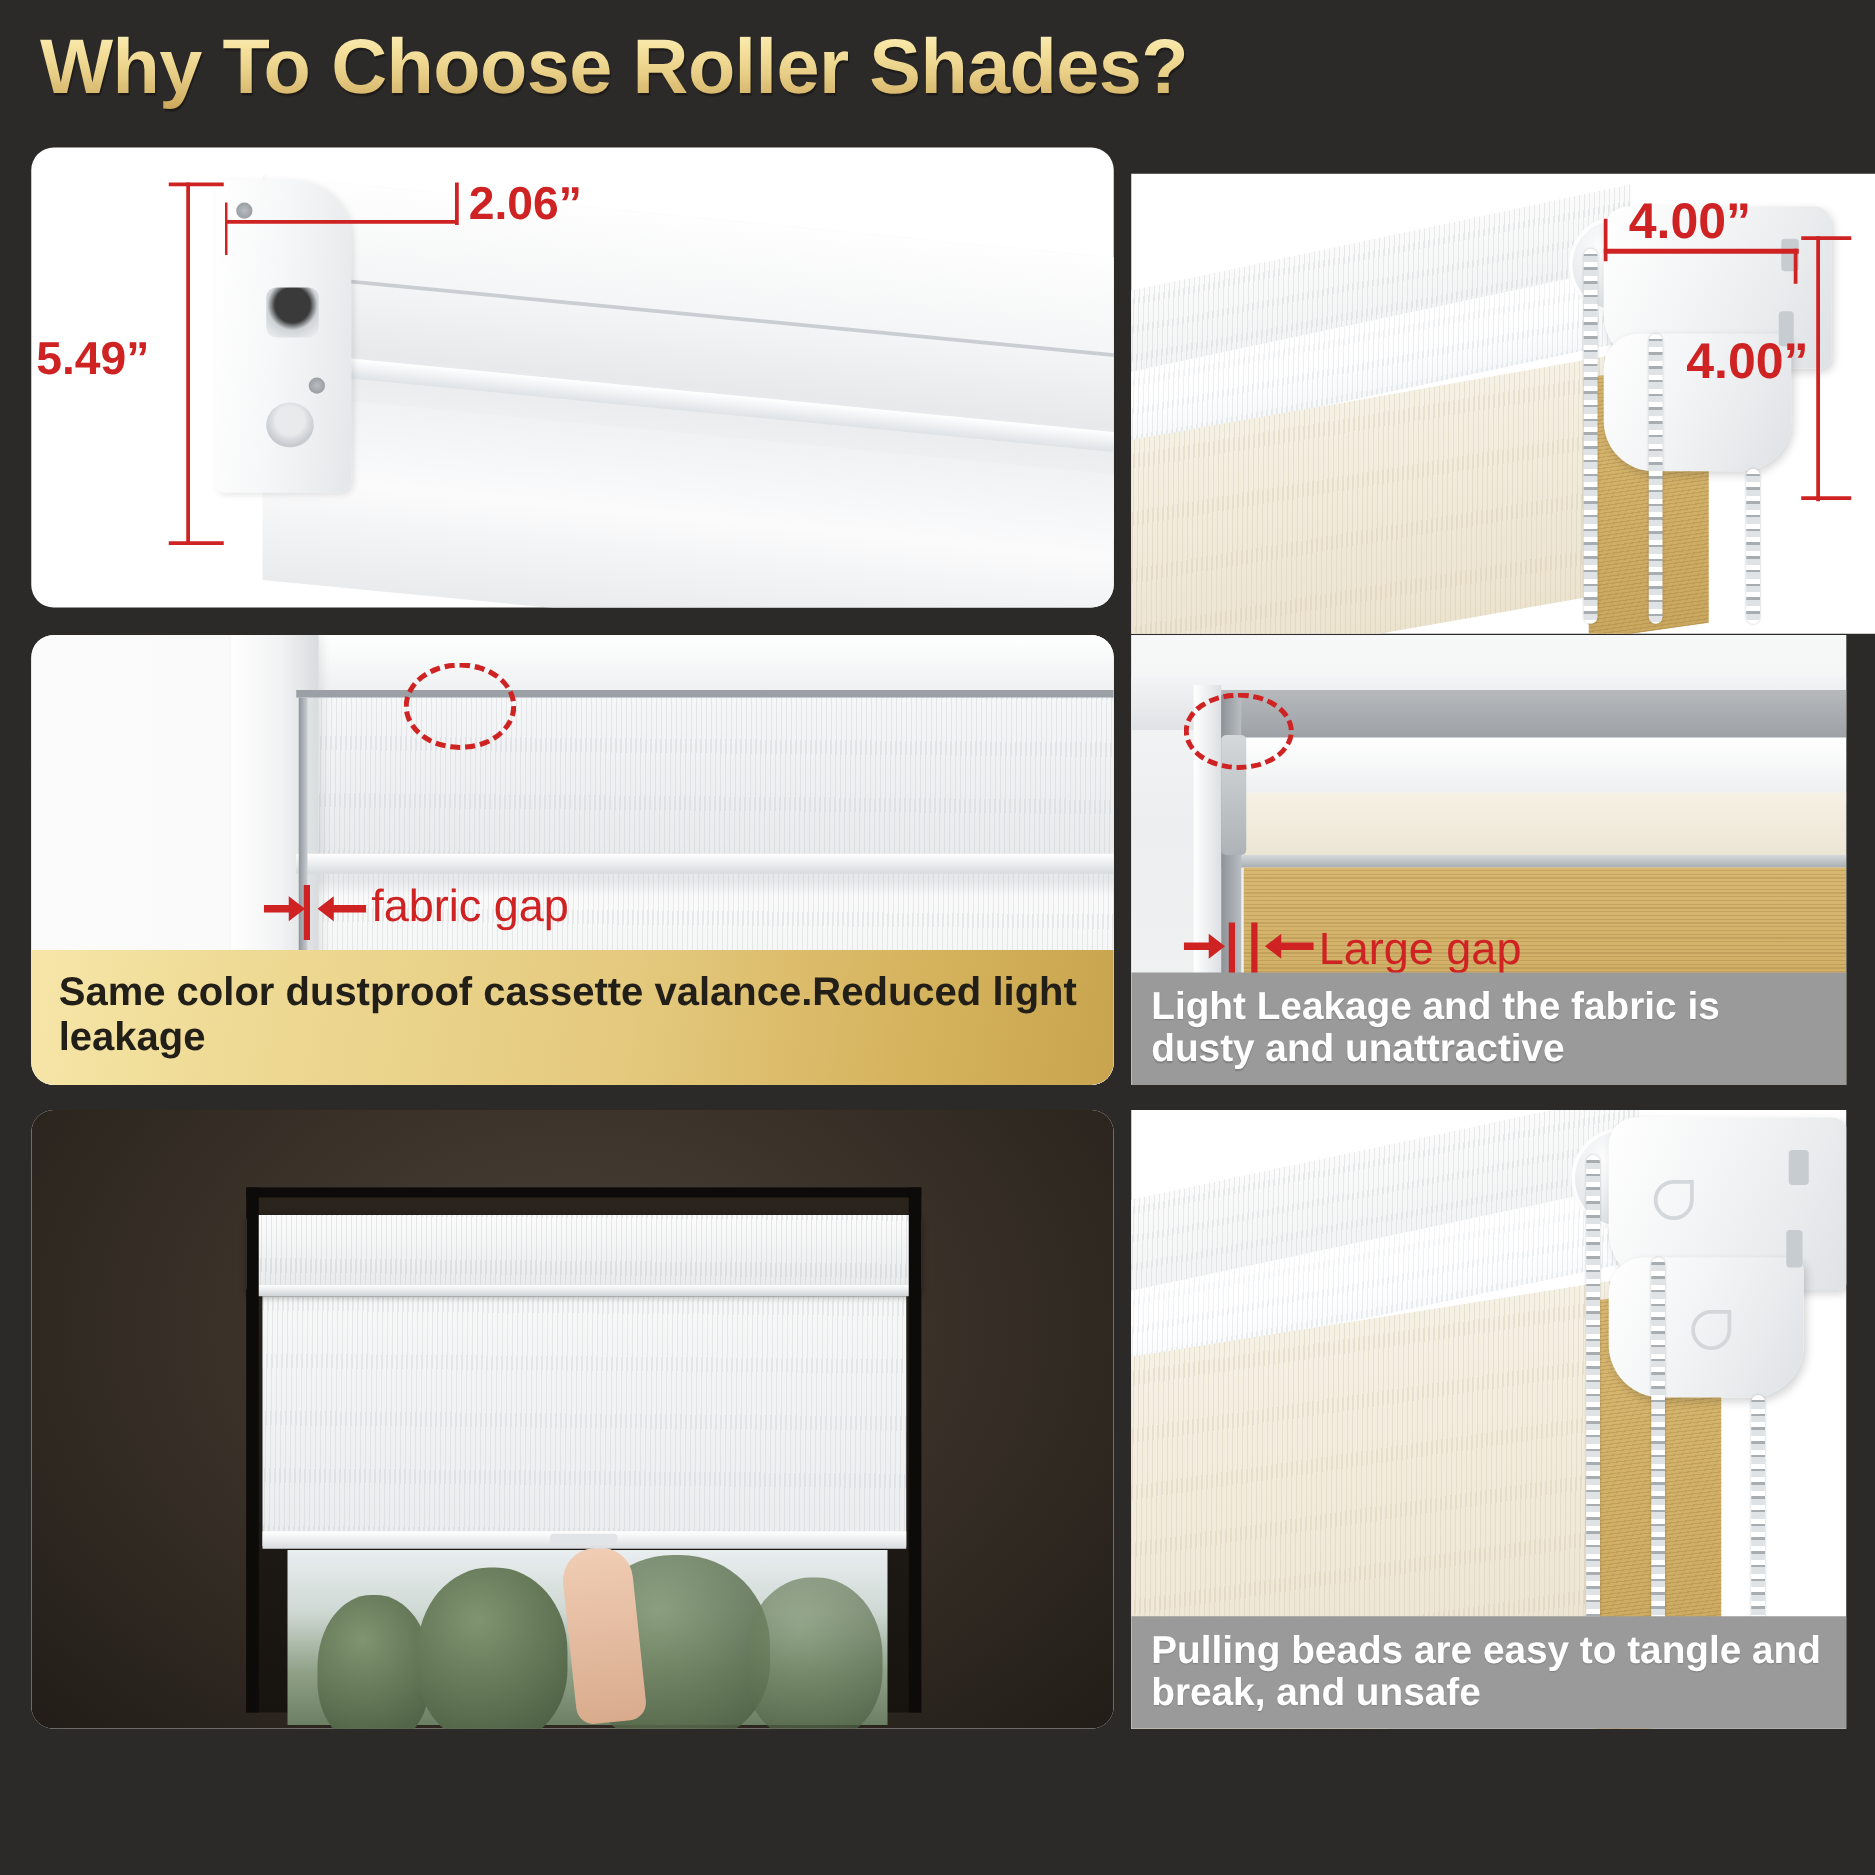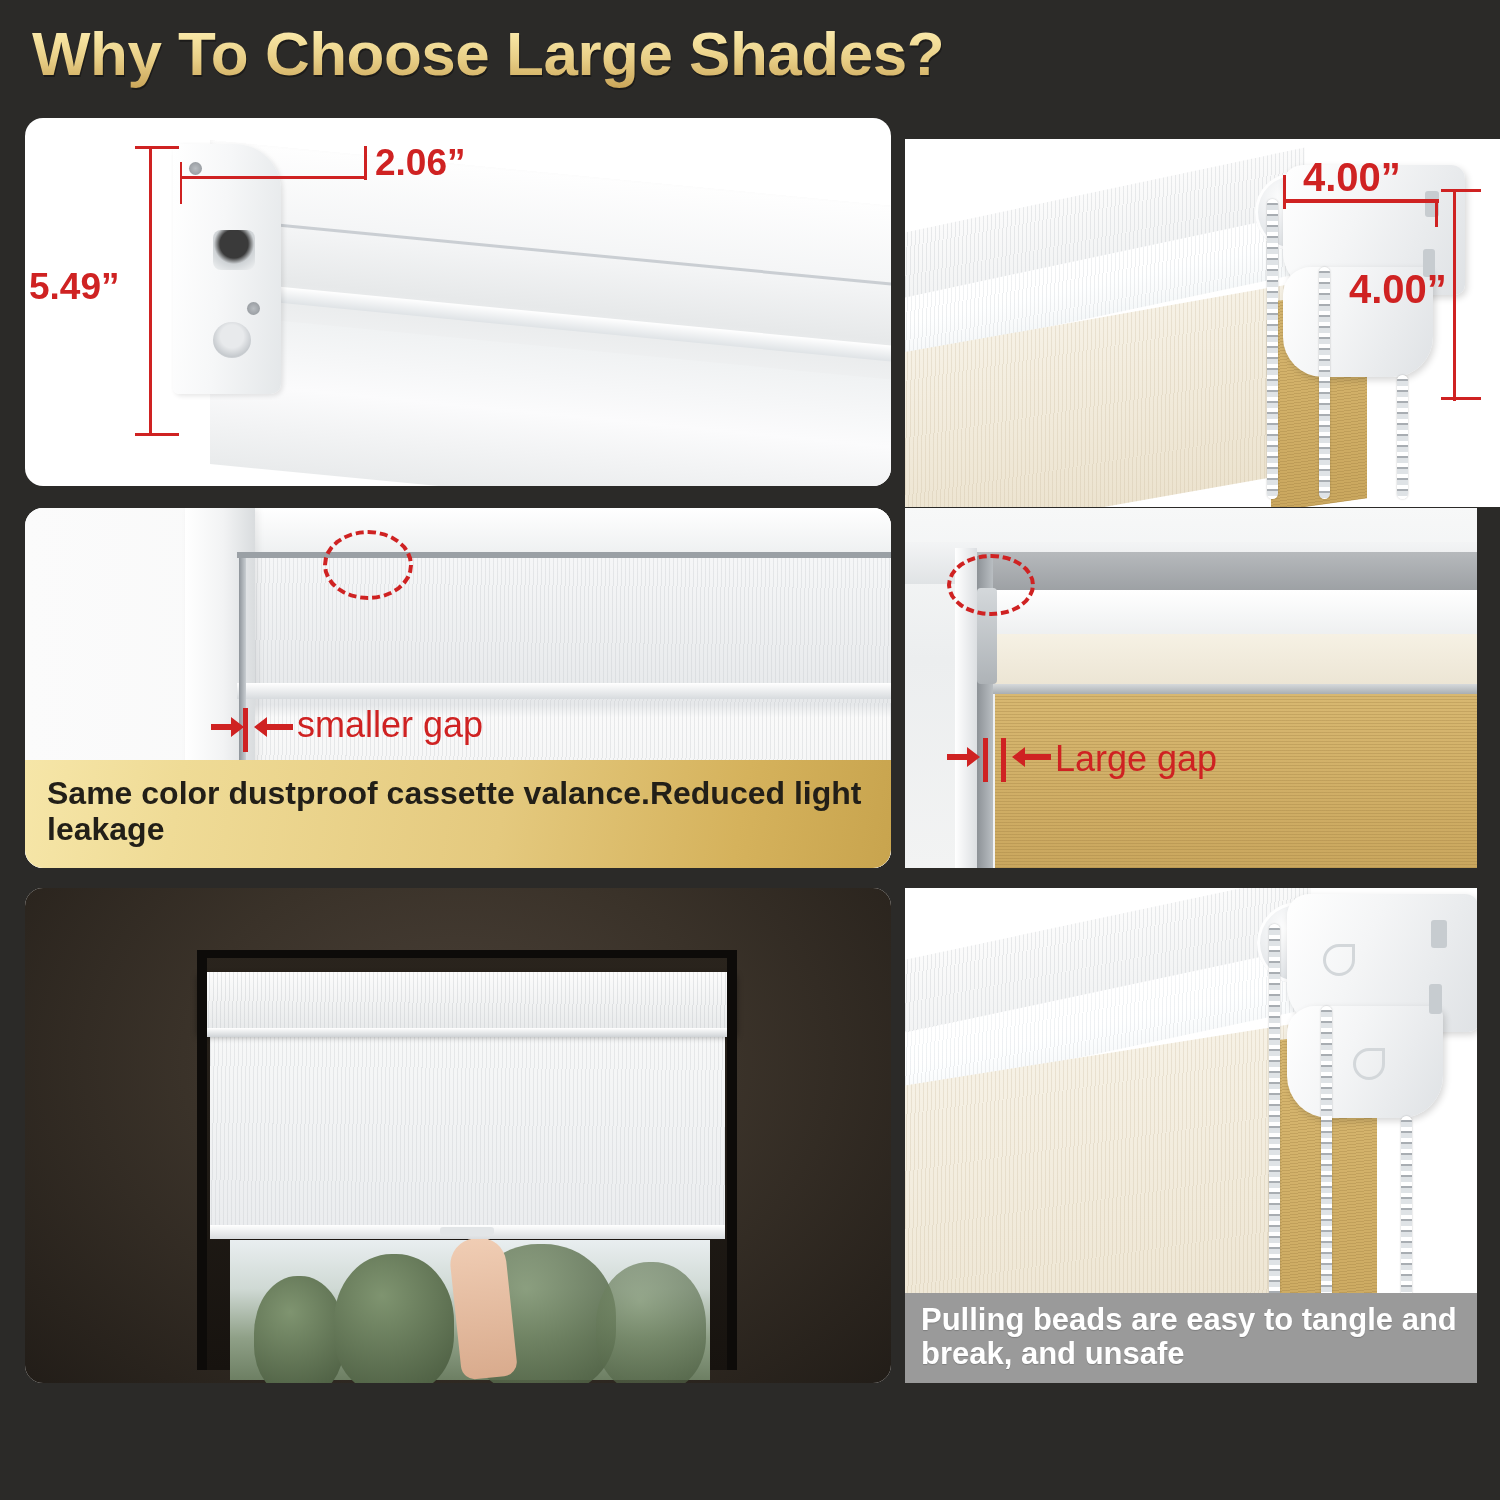--- a/index.html
+++ b/index.html
@@ -183,21 +183,21 @@
     background:radial-gradient(circle at 40% 30%,#7f9470,#46573c);}
   .p5-hand{position:absolute;left:430px;top:350px;width:56px;height:140px;
     background:linear-gradient(180deg,#f0cdb4,#d9ab8d);
     border-radius:26px 26px 14px 14px;transform:rotate(-6deg);}
 
   .frame-line{position:absolute;background:#0d0b09;}
 </style>
 </head>
 <body>
 
-<div class="title">Why To Choose Large Shades?</div>
+<div class="title">Why To Choose Roller Shades?</div>
 
 <div class="panel left" id="p1">
   <div class="media">
     <div class="p1-bar"></div>
     <div class="p1-bar2"></div>
     <div class="p1-cap-end">
       <div class="p1-slotA"></div>
       <div class="p1-slotB"></div>
       <div class="p1-screw" style="left:16px;top:18px;"></div>
       <div class="p1-screw" style="left:74px;top:158px;"></div>
@@ -256,21 +256,21 @@
 
     <div class="dash-circle" style="left:298px;top:22px;width:82px;height:62px;"></div>
 
     <div class="dimline" style="left:218px;top:200px;width:5px;height:44px;"></div>
     <svg style="position:absolute;left:186px;top:206px;" width="34" height="26" viewBox="0 0 34 26">
       <path d="M0 10h20V3l13 10-13 10v-7H0z" fill="#cf2222"></path>
     </svg>
     <svg style="position:absolute;left:228px;top:206px;" width="40" height="26" viewBox="0 0 40 26">
       <path d="M40 10H14V3L1 13l13 10v-7h26z" fill="#cf2222"></path>
     </svg>
-    <div class="dimtxt" style="left:272px;top:196px;font-size:36px;font-weight:normal;">smaller gap</div>
+    <div class="dimtxt" style="left:272px;top:196px;font-size:36px;font-weight:normal;">fabric gap</div>
   </div>
   <div class="cap gold">Same color dustproof cassette valance.Reduced light leakage</div>
 </div>
 
 <div class="panel right" id="p4">
   <div class="media">
     <div class="p4-bg"></div>
     <div style="position:absolute;left:0;top:34px;right:0;height:42px;background:linear-gradient(180deg,#f3f4f5,#e0e3e5);"></div>
     <div style="position:absolute;left:52px;top:44px;right:0;height:62px;background:linear-gradient(180deg,#b6b9bc,#8e9296);"></div>
     <div style="position:absolute;left:52px;top:82px;right:0;height:58px;background:linear-gradient(180deg,#ffffff,#e9ebec);border-radius:0 0 6px 6px;"></div>
@@ -286,20 +286,21 @@
     <div class="dimline" style="left:78px;top:230px;width:5px;height:44px;"></div>
     <div class="dimline" style="left:96px;top:230px;width:5px;height:44px;"></div>
     <svg style="position:absolute;left:42px;top:236px;" width="34" height="26" viewBox="0 0 34 26">
       <path d="M0 10h20V3l13 10-13 10v-7H0z" fill="#cf2222"></path>
     </svg>
     <svg style="position:absolute;left:106px;top:236px;" width="40" height="26" viewBox="0 0 40 26">
       <path d="M40 10H14V3L1 13l13 10v-7h26z" fill="#cf2222"></path>
     </svg>
     <div class="dimtxt" style="left:150px;top:230px;font-size:36px;font-weight:normal;">Large gap</div>
   </div>
+  <div class="cap gray">Light Leakage and the fabric is dusty and unattractive</div>
 </div>
 
 <div class="panel left" id="p5">
   <div class="media">
     <div class="p5-wall"></div>
     <div class="p5-recess"></div>
     <div class="p5-glass">
       <div class="p5-tree" style="left:24px;top:36px;width:90px;height:120px;"></div>
       <div class="p5-tree" style="left:104px;top:14px;width:120px;height:140px;"></div>
       <div class="p5-tree" style="left:236px;top:4px;width:150px;height:150px;opacity:.85;"></div>

